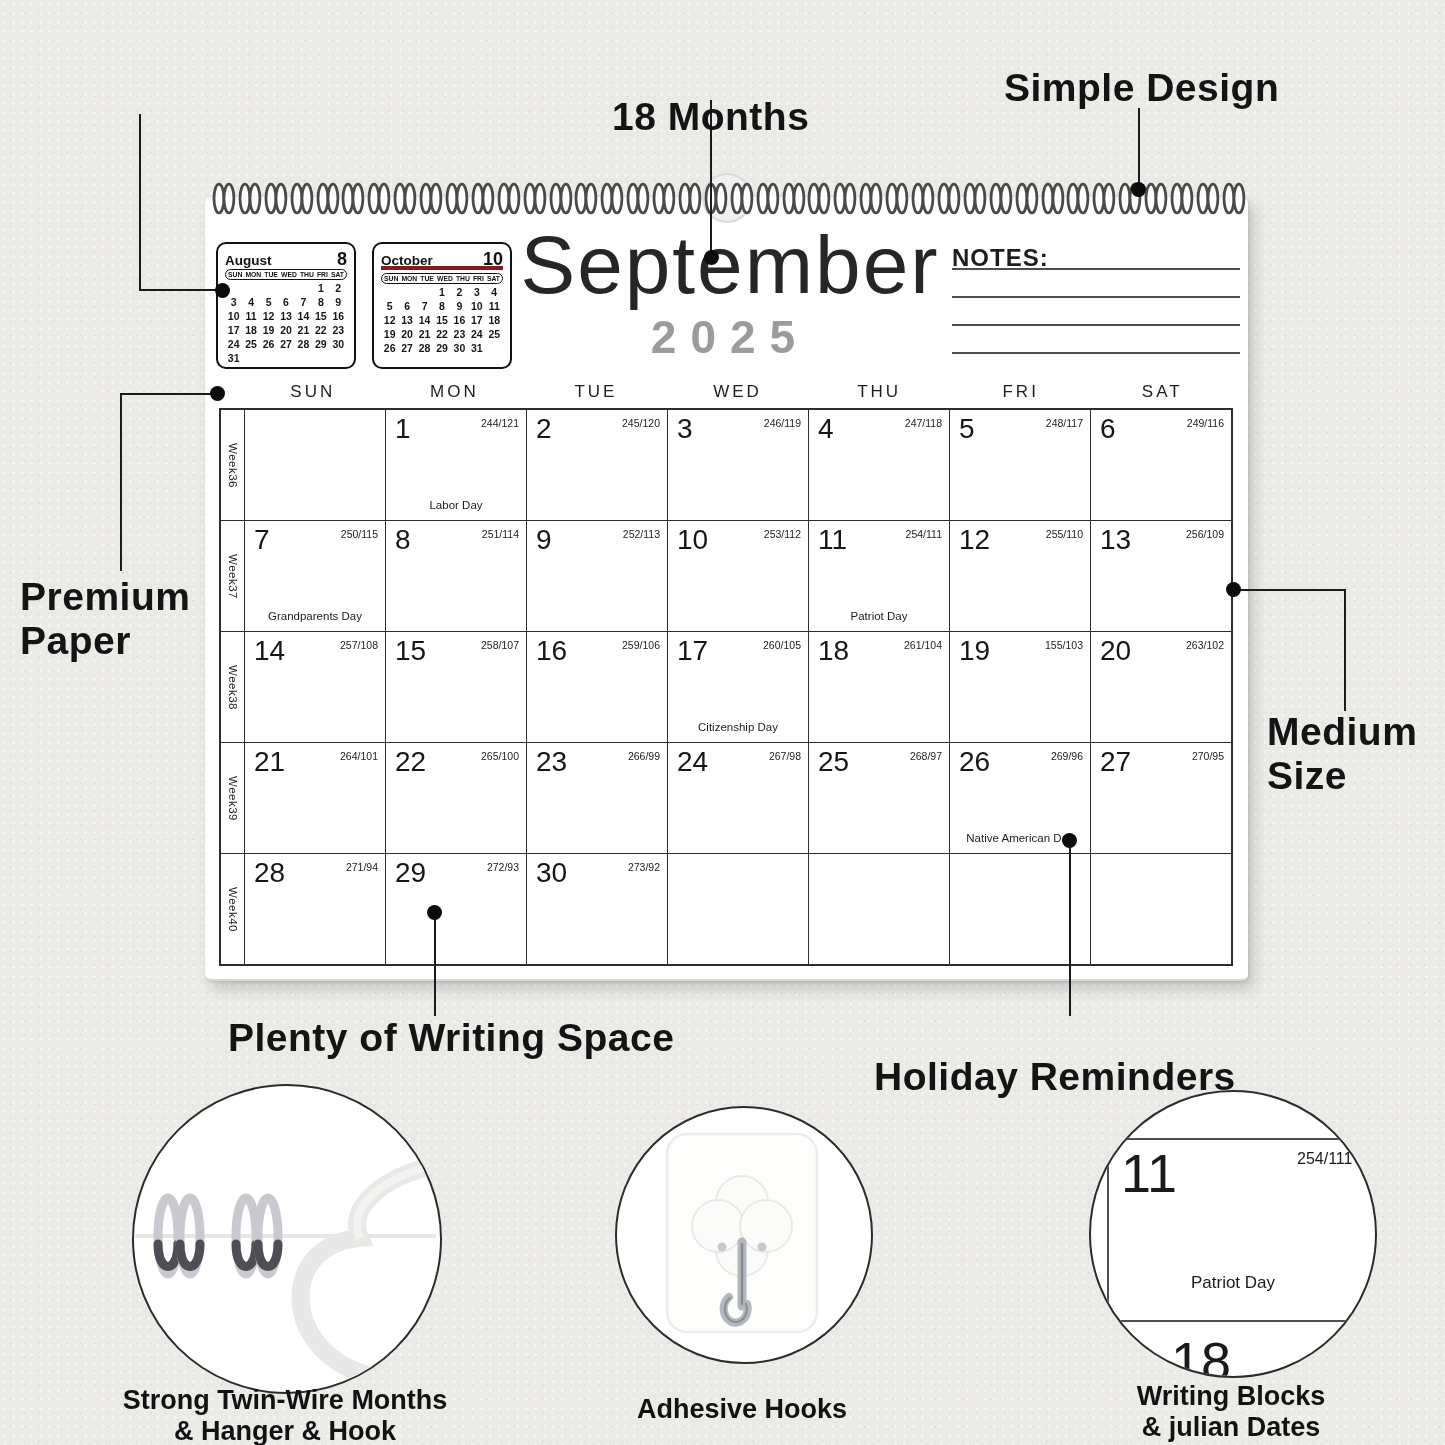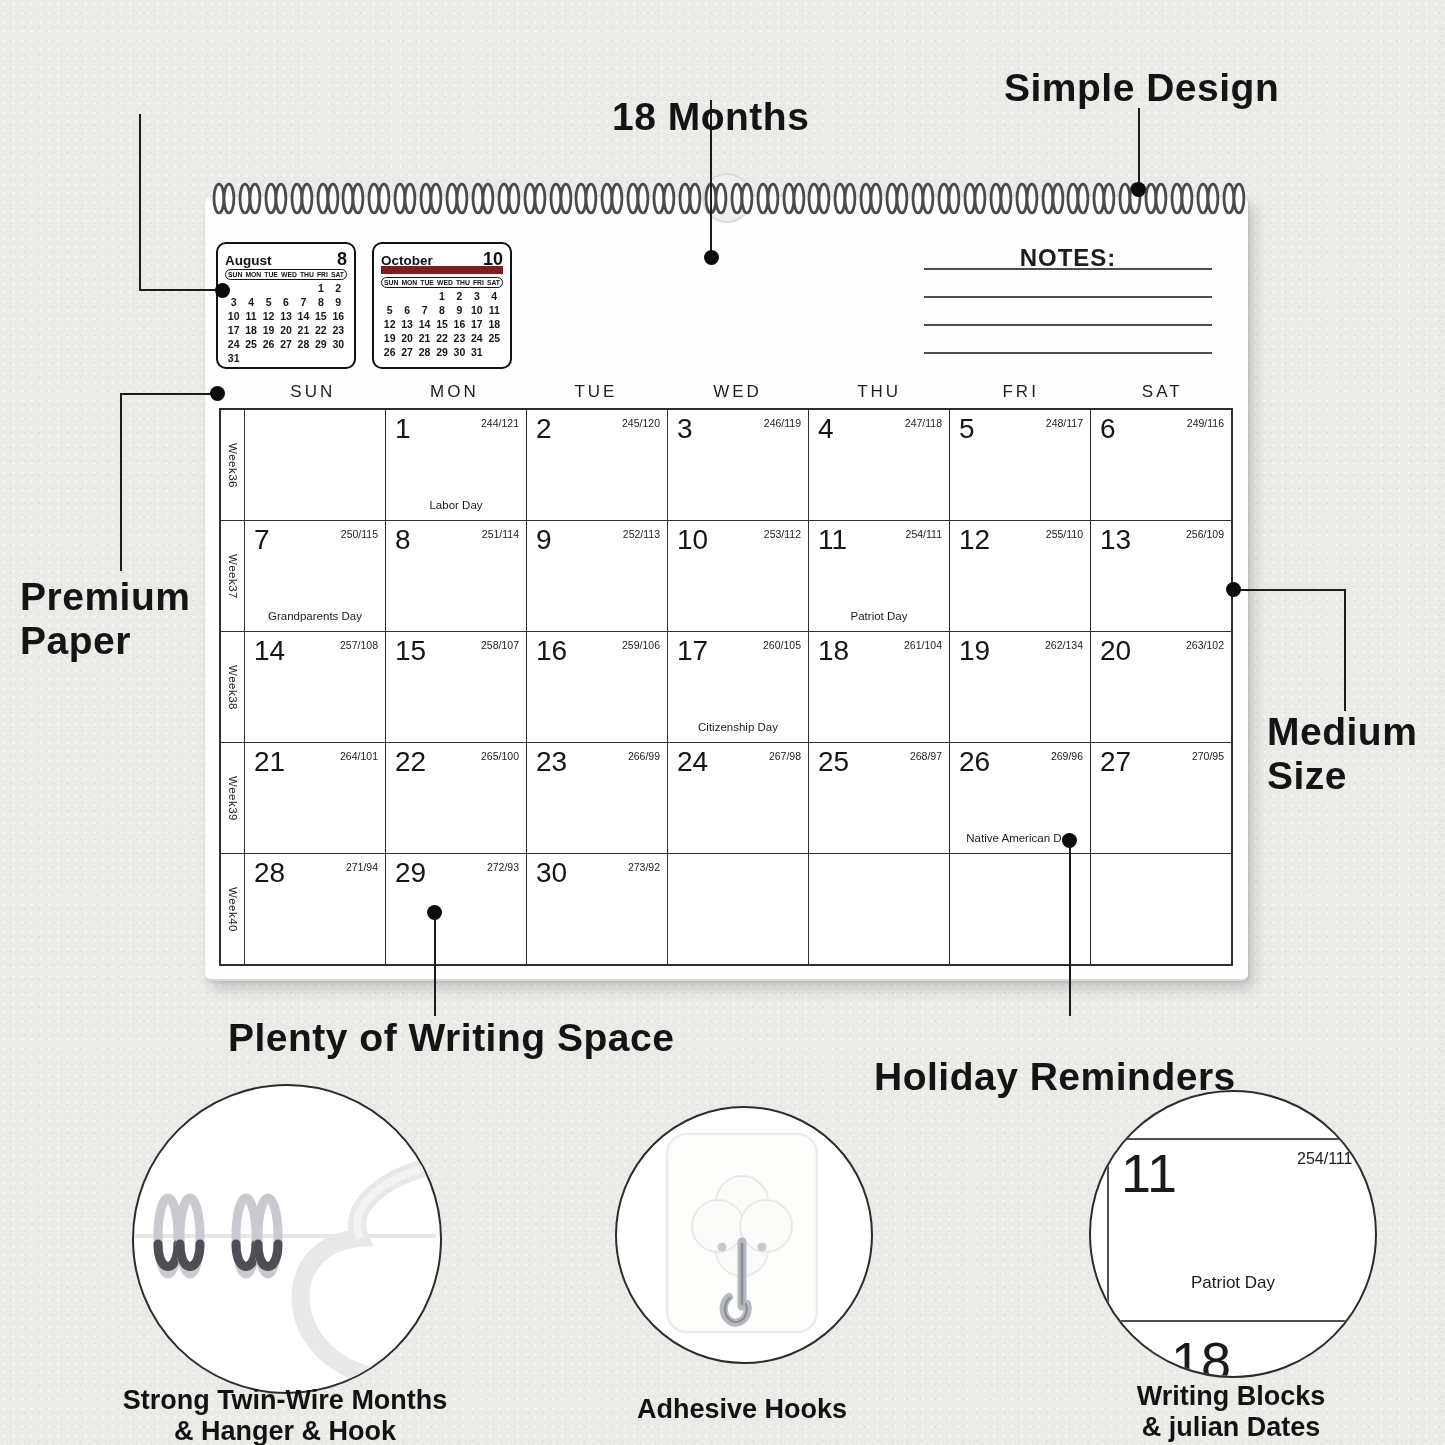--- a/index.html
+++ b/index.html
@@ -32,34 +32,34 @@
         background:#f1f0ee;border:2px solid #dcdbd9;z-index:2;}
   .spiral{position:absolute;left:211px;top:180px;width:1036px;height:37px;display:flex;z-index:6;}
   .coil{width:25.9px;height:37px;flex:0 0 auto;}
 
   
   .mini{position:absolute;width:140px;height:127px;border:2px solid #111;border-radius:10px;
         padding:5px 7px 3px;box-sizing:border-box;background:#fff;z-index:5;}
   #mini-august{left:216px;top:242px;}
   #mini-october{left:372px;top:242px;}
   .mhead{display:flex;justify-content:space-between;align-items:baseline;height:17px;}
-  #mini-october .mhead{border-bottom:8px solid #7f1d1d;}
+  #mini-october .mhead{border-bottom:4px solid #7f1d1d;}
   .mmon{font-size:13.5px;font-weight:700;color:#111;}
   .mnum{font-size:18px;font-weight:700;color:#111;}
   .mdays{display:flex;justify-content:space-between;border:1.3px solid #111;border-radius:7px;
          margin-top:3px;padding:1px 2px;}
   .mdays span{font-size:6.8px;font-weight:700;color:#111;}
   .mgrid{display:grid;grid-template-columns:repeat(7,1fr);margin-top:2px;row-gap:1px;}
   .mgrid span{font-size:10.5px;text-align:center;font-weight:600;color:#161616;line-height:13px;}
 
   
   .title-wrap{position:absolute;left:505px;top:224px;width:450px;text-align:center;z-index:5;}
   .cal-title{font-size:82px;font-weight:300;color:#262626;letter-spacing:2px;line-height:1;}
   .cal-year{font-size:46px;font-weight:700;color:#9b9b9b;letter-spacing:14px;margin-top:4px;}
-  .notes{position:absolute;left:924px;top:244px;width:288px;z-index:5;text-align:center;}
+  .notes{position:absolute;left:952px;top:244px;width:288px;z-index:5;}
   .notes-label{font-size:24px;font-weight:700;letter-spacing:1px;color:#1d1d1d;}
   .nline{position:absolute;left:0;width:288px;height:2px;background:#4e4e4e;}
 
   
   .weekday-row{position:absolute;left:219px;top:382px;width:1014px;box-sizing:border-box;
                padding-left:23px;display:flex;z-index:5;}
   .wd{flex:1;text-align:center;font-size:17px;letter-spacing:3px;color:#1e1e1e;font-weight:400;}
 
   
   .grid{position:absolute;left:219px;top:408px;width:1014px;height:558px;border:2px solid #2e2e2e;
@@ -403,20 +403,24 @@
         <span>26</span>
         <span>27</span>
         <span>28</span>
         <span>29</span>
         <span>30</span>
         <span>31</span>
         <span></span>
       </div>
   </div>
 
+  <div class="title-wrap">
+    <div class="cal-title">September</div>
+    <div class="cal-year">2025</div>
+  </div>
   <div class="notes">
     <div class="notes-label">NOTES:</div>
     <div class="nline" style="top:24px;"></div>
     <div class="nline" style="top:52px;"></div>
     <div class="nline" style="top:80px;"></div>
     <div class="nline" style="top:108px;"></div>
   </div>
 
   <div class="weekday-row">
       <div class="wd">SUN</div>
@@ -508,21 +512,21 @@
           <span class="dn">17</span>
           <span class="jd">260/105</span>
           <span class="hol">Citizenship Day</span>
         </div>
         <div class="cell">
           <span class="dn">18</span>
           <span class="jd">261/104</span>
         </div>
         <div class="cell">
           <span class="dn">19</span>
-          <span class="jd">262/134</span>
+          <span class="jd">155/103</span>
         </div>
         <div class="cell">
           <span class="dn">20</span>
           <span class="jd">263/102</span>
         </div>
       </div>
       <div class="grow">
         <div class="wk">Week39</div>
         <div class="cell">
           <span class="dn">21</span>

